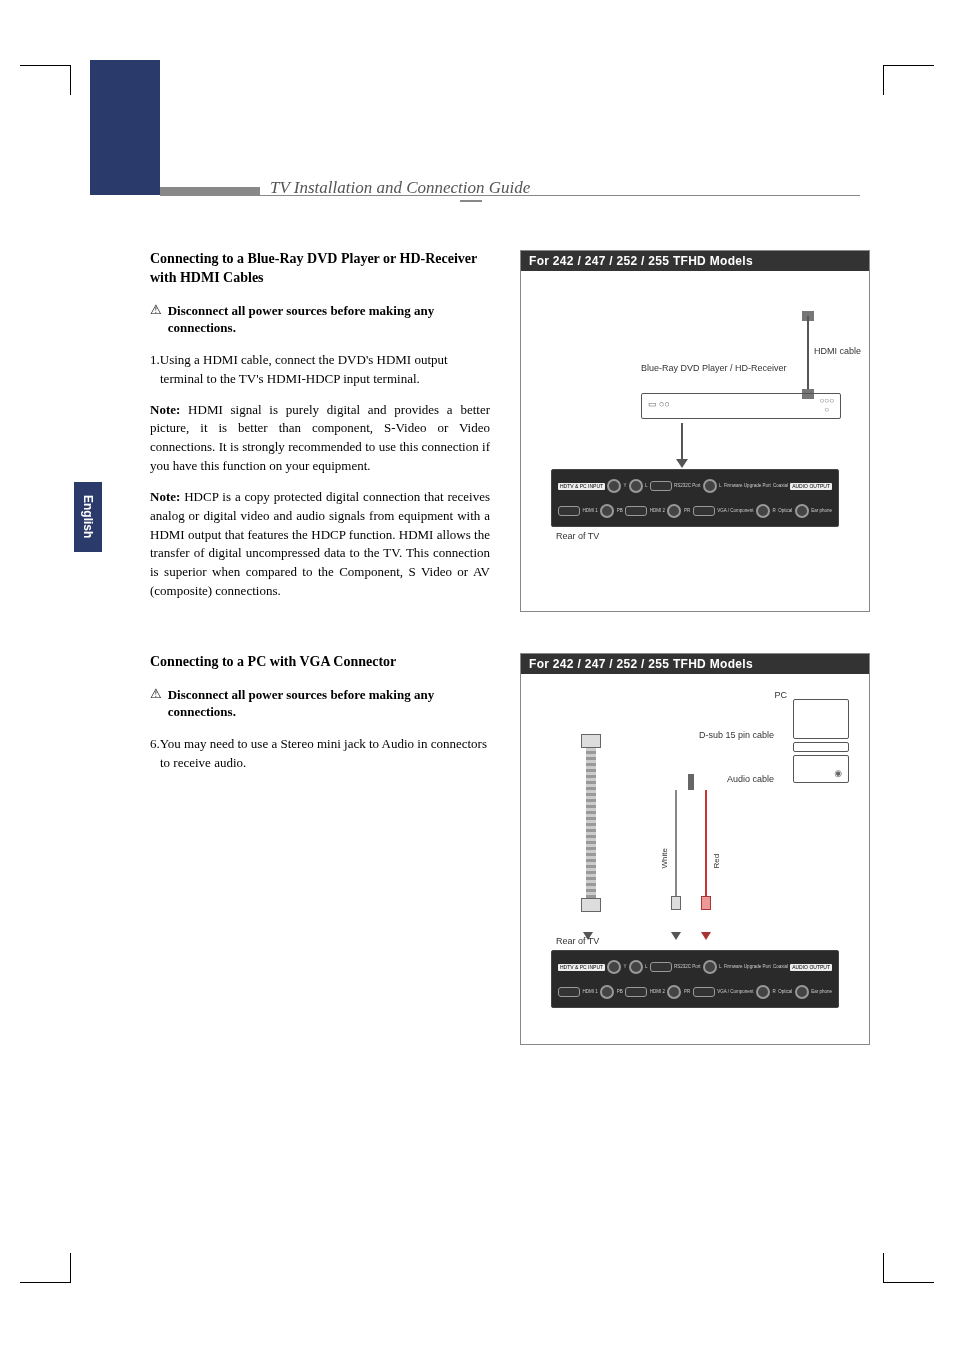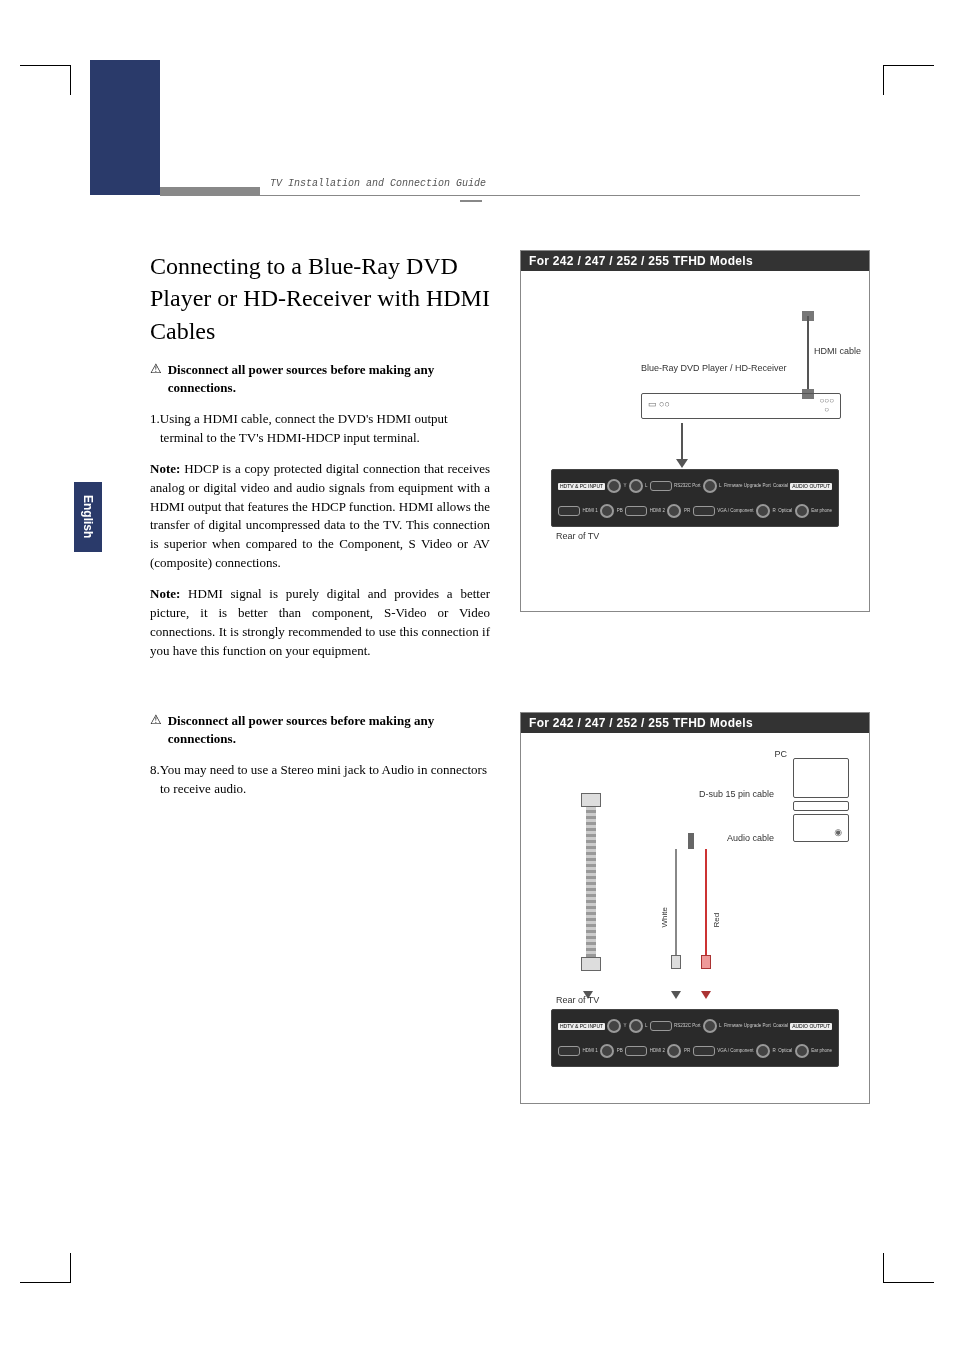--- a/index.html
+++ b/index.html
@@ -13,29 +13,29 @@
   .crop-bl-v { position: absolute; bottom: 65px; left: 70px; width: 1px; height: 30px; background: #000; }
   .crop-br-h { position: absolute; bottom: 65px; right: 20px; width: 50px; height: 1px; background: #000; }
   .crop-br-v { position: absolute; bottom: 65px; right: 70px; width: 1px; height: 30px; background: #000; }
 
   .side-bar { position: absolute; top: 60px; left: 90px; width: 70px; height: 135px; background: #2a3a6a; }
   .side-tab { position: absolute; top: 482px; left: 74px; width: 28px; height: 70px; background: #2a3a6a; display:flex; align-items:center; justify-content:center; }
   .side-tab span { color:#fff; font-family: Arial, sans-serif; font-weight:bold; font-size:12px; writing-mode: vertical-rl; }
 
   .header-line { position: absolute; top: 195px; left: 160px; width: 700px; height: 1px; background: #888; }
   .header-block { position: absolute; top: 187px; left: 160px; width: 100px; height: 8px; background: #888; }
-  .header-text { position: absolute; top: 178px; left: 270px; font-style: italic; font-size: 10px; color: #555; font-family: Liberation Mono, monospace; }
+  .header-text { position: absolute; top: 178px; left: 270px; font-style: italic; font-size: 17px; color: #555; font-family: Liberation Serif, serif; }
   .header-dash { position: absolute; top: 200px; left: 460px; width: 22px; height: 2px; background: #888; }
 
   .content { position: absolute; top: 250px; left: 150px; width: 720px; }
   .two-col { display: flex; gap: 30px; margin-bottom: 40px; }
   .left { width: 340px; }
   .right { width: 350px; }
 
-  h2 { font-size: 24px; font-weight: normal; margin-bottom: 14px; line-height: 1.35; }
+  h2 { font-size: 14px; font-weight: bold; margin-bottom: 14px; line-height: 1.35; }
   .warn { display:flex; gap:6px; margin-bottom: 14px; }
   .warn-icon { font-size:13px; line-height:1.2; }
   .warn-text { font-size: 13px; font-weight: bold; line-height:1.35; }
   .step { font-size: 13px; line-height: 1.45; margin-bottom: 12px; padding-left: 10px; text-indent:-10px; }
   .note { font-size: 13px; line-height: 1.45; margin-bottom: 12px; text-align: justify; }
   .note b { font-weight: bold; }
 
   .diagram { border: 1px solid #888; background: #fff; }
   .diagram-title { background: #333; color:#fff; font-family: Arial, sans-serif; font-weight:bold; font-size: 12px; padding: 3px 8px; letter-spacing:0.3px; }
   .diagram-body { position: relative; height: 340px; font-family: Arial, sans-serif; font-size: 9px; color:#333; }
@@ -117,22 +117,22 @@
   <div class="content">
 
     <div class="two-col">
       <div class="left">
         <h2>Connecting to a Blue-Ray DVD Player or HD-Receiver with HDMI Cables</h2>
         <div class="warn">
           <span class="warn-icon">⚠</span>
           <span class="warn-text">Disconnect all power sources before making any connections.</span>
         </div>
         <p class="step">1.Using a HDMI cable, connect the DVD's HDMI output terminal to the TV's HDMI-HDCP input terminal.</p>
+        <p class="note"><b>Note:</b> <span>HDMI signal is purely digital and provides a better picture, it is better than component, S-Video or Video connections. It is strongly recommended to use this connection if you have this function on your equipment.</span></p>
         <p class="note"><b>Note:</b> <span>HDCP is a copy protected digital connection that receives analog or digital video and audio signals from equipment with a HDMI output that features the HDCP function. HDMI allows the transfer of digital uncompressed data to the TV. This connection is superior when compared to the Component, S Video or AV (composite) connections.</span></p>
-        <p class="note"><b>Note:</b> <span>HDMI signal is purely digital and provides a better picture, it is better than component, S-Video or Video connections. It is strongly recommended to use this connection if you have this function on your equipment.</span></p>
       </div>
       <div class="right">
         <div class="diagram">
           <div class="diagram-title">For 242 / 247 / 252 / 255 TFHD Models</div>
           <div class="diagram-body">
             <div class="d1-conn1"></div>
             <div class="d1-cable"></div>
             <div class="d1-conn2"></div>
             <div class="d1-lbl-hdmi"><span>HDMI cable</span></div>
             <div class="d1-lbl-player"><span>Blue-Ray DVD Player / HD-Receiver</span></div>
@@ -173,25 +173,26 @@
               </div>
             </div>
             <div class="d1-rear">Rear of TV</div>
           </div>
         </div>
       </div>
     </div>
 
     <div class="two-col">
       <div class="left">
+        <h2>Connecting to a PC with VGA Connector</h2>
         <div class="warn">
           <span class="warn-icon">⚠</span>
           <span class="warn-text">Disconnect all power sources before making any connections.</span>
         </div>
-        <p class="step">8.You may need to use a Stereo mini jack to Audio in connectors to receive audio.</p>
+        <p class="step">6.You may need to use a Stereo mini jack to Audio in connectors to receive audio.</p>
       </div>
       <div class="right">
         <div class="diagram">
           <div class="diagram-title">For 242 / 247 / 252 / 255 TFHD Models</div>
           <div class="diagram-body d2-body">
             <div class="d2-lbl-pc">PC</div>
             <div class="d2-pc">
               <div class="d2-mon"></div>
               <div class="d2-kb"></div>
               <div class="d2-tow"></div>

